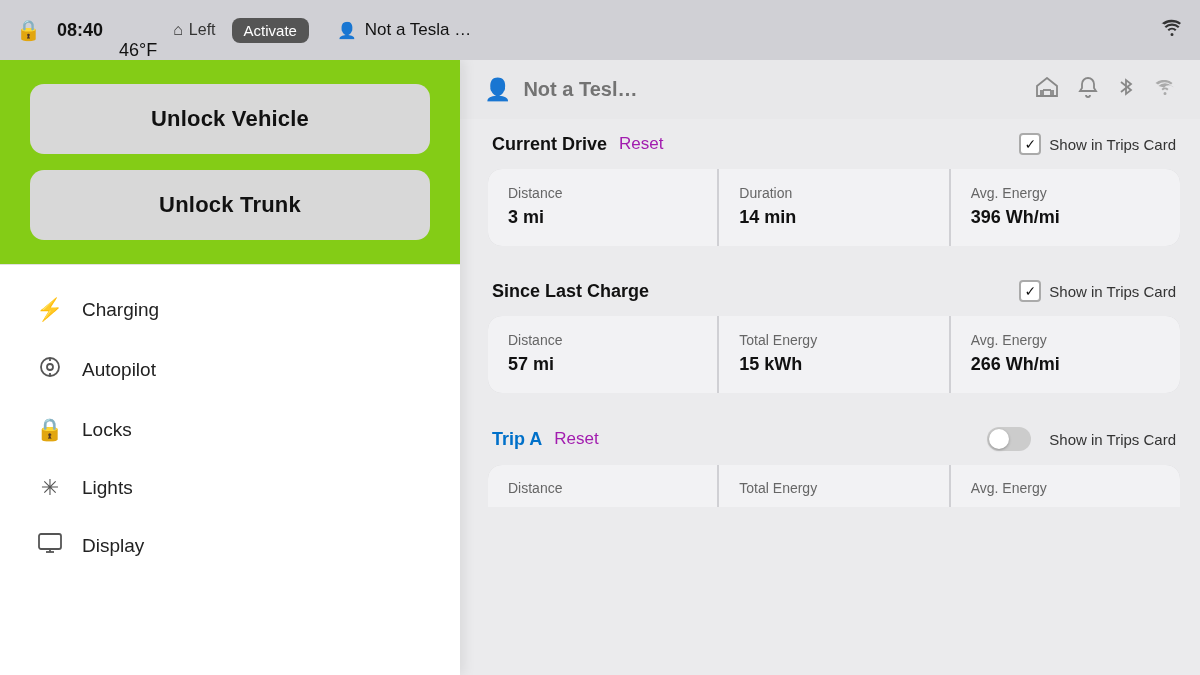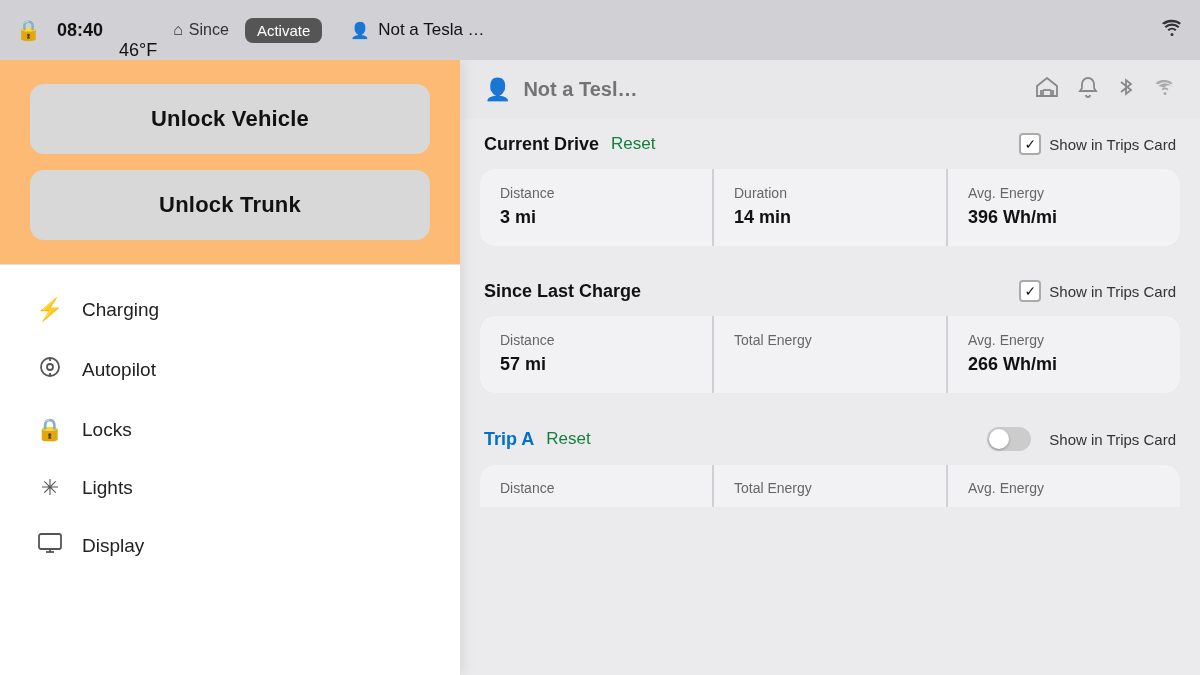--- a/index.html
+++ b/index.html
@@ -77,21 +77,21 @@
       background: white;
       display: flex;
       flex-direction: column;
       position: relative;
       z-index: 50;
       box-shadow: 4px 0 12px rgba(0,0,0,0.08);
     }
 
     
     .unlock-area {
-      background: #fdba74;
+      background: #84cc16;
       padding: 24px 30px;
       display: flex;
       flex-direction: column;
       gap: 16px;
       border-bottom: 1px solid #e0e0e0;
     }
     .unlock-btn {
       background: #d8d8d8;
       border: none;
       border-radius: 14px;
@@ -170,40 +170,41 @@
     
     .trips-content {
       flex: 1;
       padding: 0 20px 20px;
       overflow-y: auto;
     }
 
     
     .section {
       margin-bottom: 20px;
+      margin-left: 8px;
     }
     .section-header {
       display: flex;
       align-items: center;
       justify-content: space-between;
       padding: 14px 4px;
     }
     .section-title-group {
       display: flex;
       align-items: center;
       gap: 12px;
     }
     .section-title {
       font-size: 18px;
       font-weight: 700;
       color: #111;
     }
     .section-reset {
       font-size: 17px;
-      color: #15803d;
+      color: #a21caf;
       font-weight: 500;
       cursor: pointer;
     }
     .section-right {
       display: flex;
       align-items: center;
       gap: 10px;
     }
     .checkbox-area {
       display: flex;
@@ -304,21 +305,21 @@
   </style>
 </head>
 <body>
 
 <div class="status-bar">
   <span class="status-lock">🔒</span>
   <span class="status-time">08:40</span>
   <span class="status-temp">46°F</span>
   <span class="status-home">
     <span>⌂</span>
-    <span>Since</span>
+    <span>Left</span>
   </span>
   <span class="status-activate">Activate</span>
   <span style="display:flex;align-items:center;gap:8px;margin-left:12px;">
     <span>👤</span>
     <span class="status-not-tesla">Not a Tesla …</span>
   </span>
   <span class="status-wifi-top">
     <svg width="24" height="18" viewBox="0 0 24 18" fill="#333">
       <path d="M12 14a1.5 1.5 0 110 3 1.5 1.5 0 010-3zm-4.5-3.5a6.4 6.4 0 019 0l-1.5 1.5a4.4 4.4 0 00-6 0L7.5 10.5zm-3-3a10.8 10.8 0 0115 0l-1.5 1.5a8.8 8.8 0 00-12 0L4.5 7zm-3-3A15.2 15.2 0 0121 4l-1.5 1.5a13.2 13.2 0 00-15 0L1.5 4z"></path>
     </svg>
@@ -443,20 +444,21 @@
             <span class="checkbox-label">Show in Trips Card</span>
           </div>
         </div>
         <div class="stats-grid">
           <div class="stat-cell">
             <span class="stat-label">Distance</span>
             <span class="stat-value">57 mi</span>
           </div>
           <div class="stat-cell">
             <span class="stat-label">Total Energy</span>
+            <span class="stat-value">15 kWh</span>
           </div>
           <div class="stat-cell">
             <span class="stat-label">Avg. Energy</span>
             <span class="stat-value">266 Wh/mi</span>
           </div>
         </div>
       </div>
 
       <div class="section">
         <div class="section-header">

